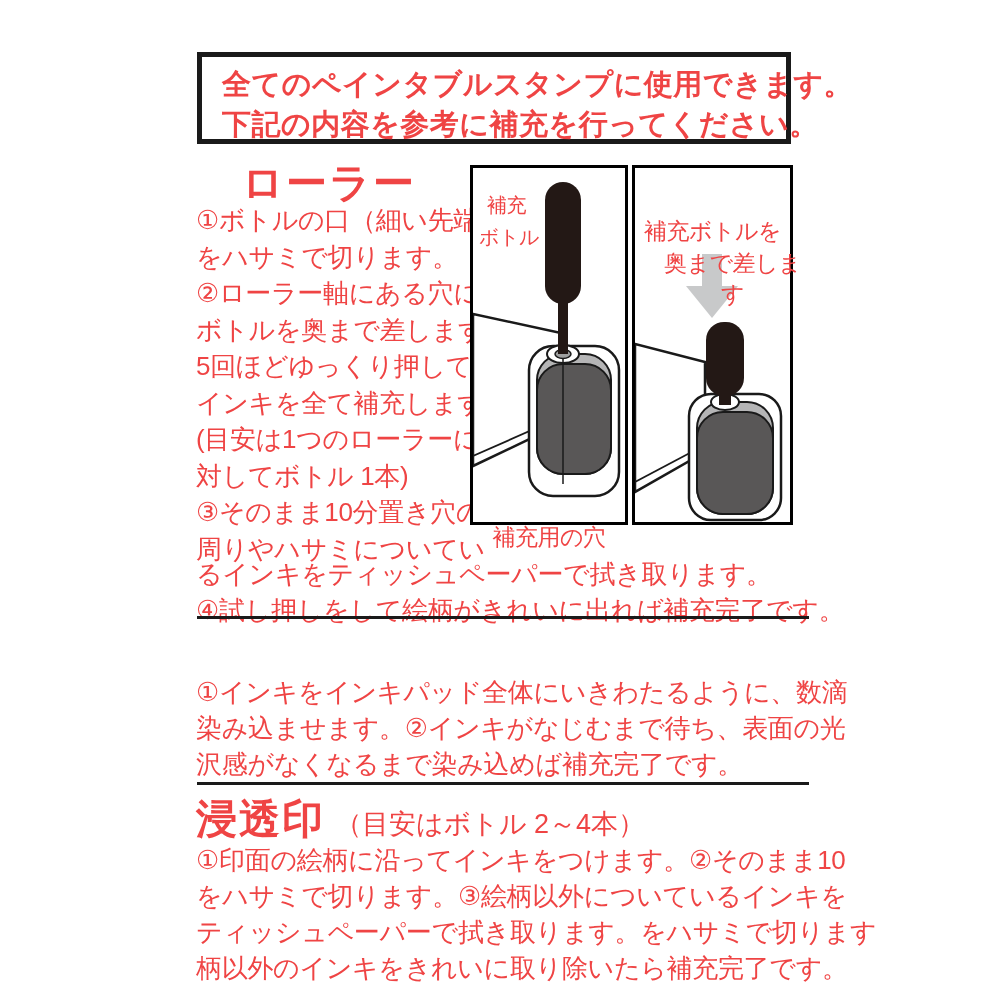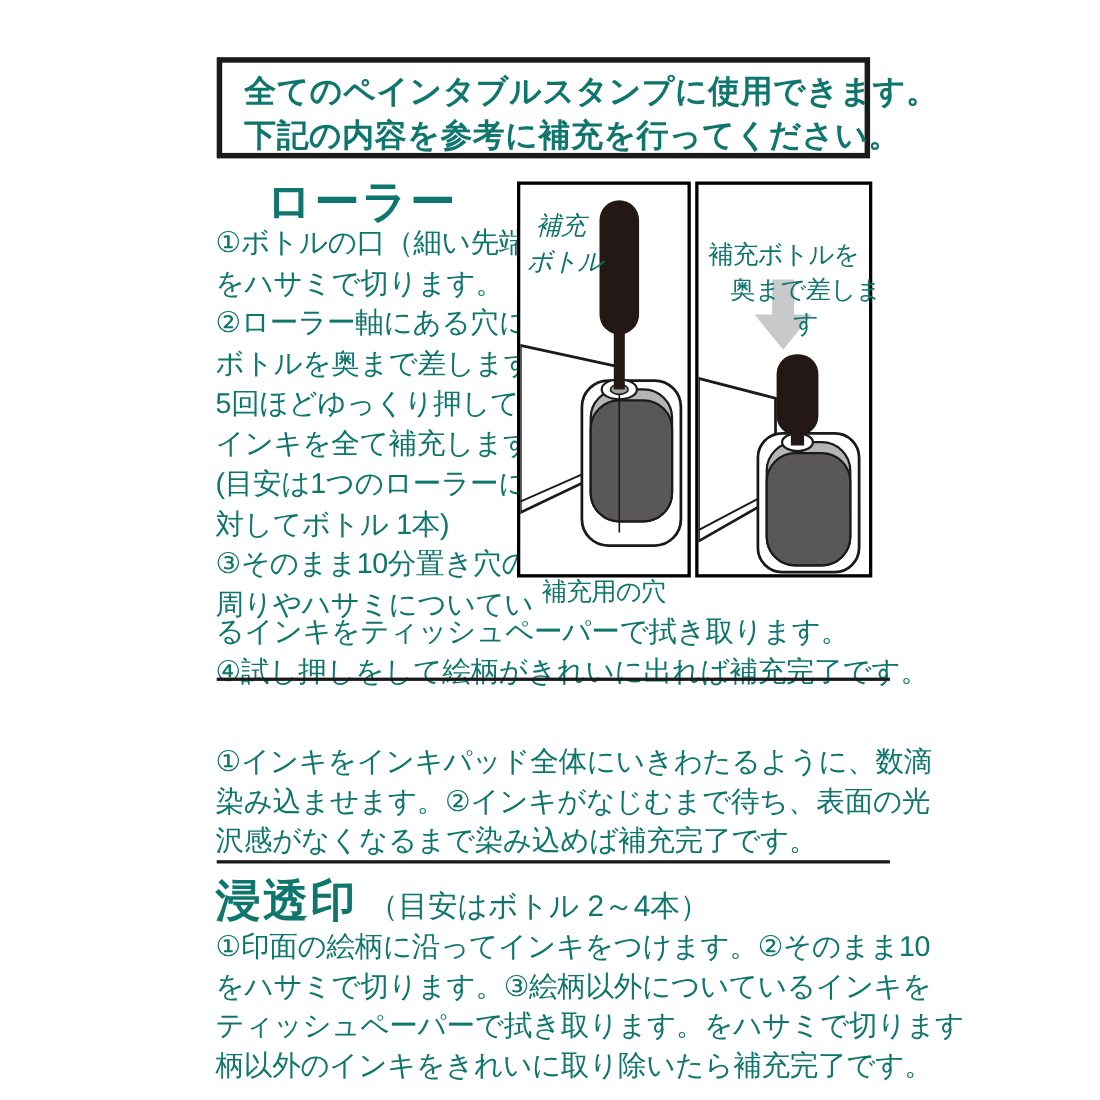--- a/index.html
+++ b/index.html
@@ -1,19 +1,19 @@
 <!DOCTYPE html>
 <html><head>
 <meta charset="utf-8">
 <style>
   html,body{margin:0;padding:0;background:#fff;}
   #page{
     position:relative;width:1000px;height:1000px;background:#ffffff;
     font-family:"Liberation Sans","DejaVu Sans",sans-serif;
-    color:#0f766e;overflow:hidden;
+    color:#ef4444;overflow:hidden;
   }
   .abs{position:absolute;}
   
   .header-box{
     left:197px;top:52px;width:594px;height:92px;box-sizing:border-box;
     border:5px solid #1a1a1a;padding:7px 0 0 20px;
   }
   .header-box .hline{
     font-size:29px;font-weight:bold;line-height:40px;letter-spacing:0.5px;white-space:nowrap;
   }
@@ -25,21 +25,21 @@
   .tl{font-size:26px;line-height:36px;white-space:nowrap;letter-spacing:-0.3px;}
   .col-lines{left:196px;top:202px;width:274px;}
   .col-lines .tl{line-height:36.5px;}
   
   .fig-box{
     box-sizing:border-box;border:3px solid #000;background:#fff;top:165px;height:360px;
   }
   .fig-left{left:470px;width:158px;}
   .fig-right{left:632px;width:161px;}
   .fig-box svg{position:absolute;left:0;top:0;}
-  .fig-label{position:absolute;font-size:23px;line-height:30px;white-space:nowrap;letter-spacing:-0.5px;font-style:italic;}
+  .fig-label{position:absolute;font-size:20px;line-height:30px;white-space:nowrap;letter-spacing:-0.5px;}
   .fig-caption{position:absolute;left:0;width:100%;text-align:center;font-size:23px;letter-spacing:-0.5px;margin-top:34px;}
   .divider{left:197px;width:612px;height:3px;background:#1a1a1a;}
 </style>
 </head>
 <body>
 
 <div id="page">
 
   <div class="abs header-box">
     <div class="hline">全てのペインタブルスタンプに使用できます。</div>

